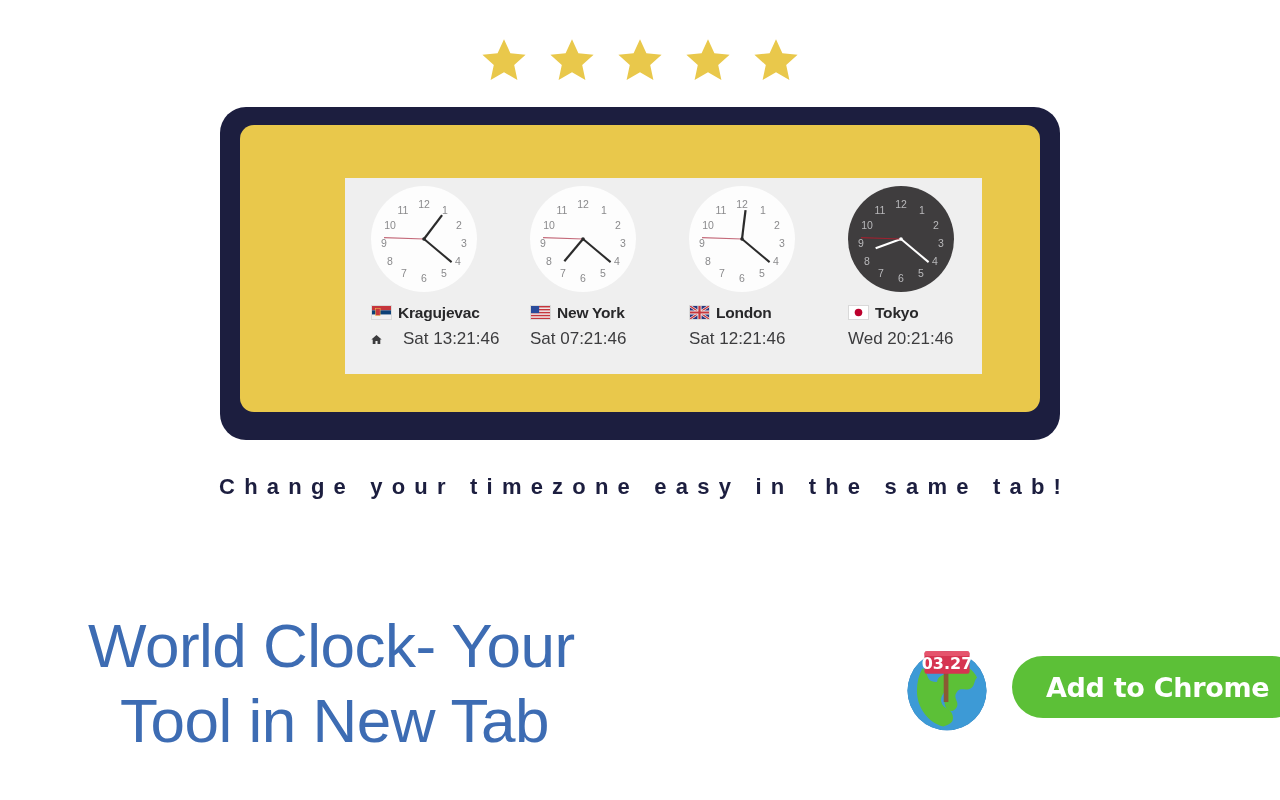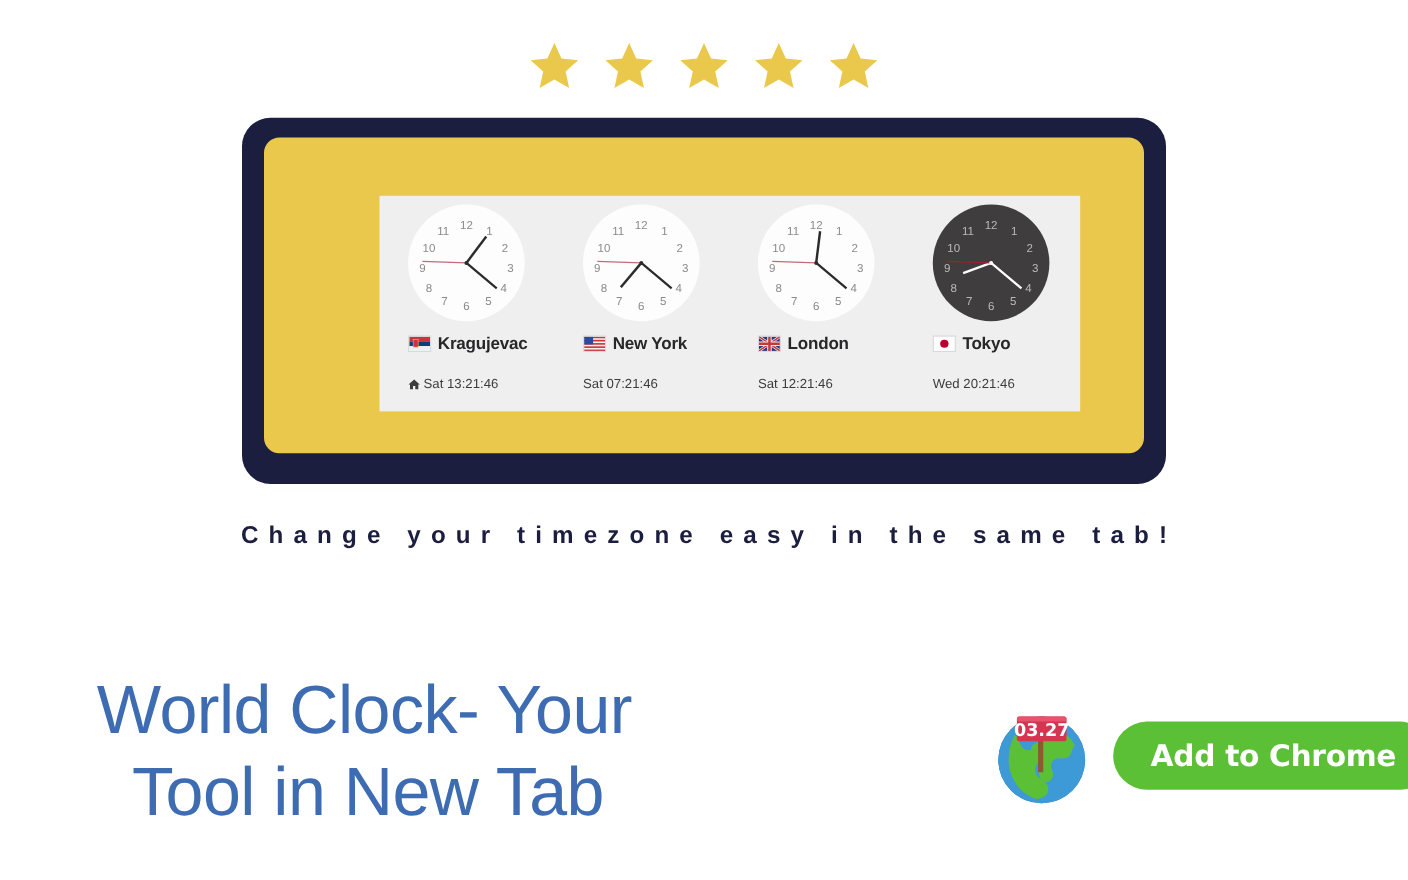--- a/index.html
+++ b/index.html
@@ -80,21 +80,21 @@
     margin-bottom: 11px;
   }
   .clock-face.dark { background: #3f3d3e; }
 
   .clock-face svg { display: block; width: 106px; height: 106px; }
 
   .city-row {
     display: flex;
     align-items: center;
     gap: 6px;
-    margin-bottom: 20px;
+    margin-bottom: 7px;
     height: 19px;
   }
   .flag {
     width: 21px;
     height: 15px;
     flex: 0 0 21px;
     border: 1px solid #d9d9d9;
     box-sizing: border-box;
     overflow: hidden;
     display: block;
@@ -103,22 +103,22 @@
   .city-name {
     font-size: 15.5px;
     font-weight: bold;
     color: #28282a;
     letter-spacing: -0.2px;
     white-space: nowrap;
   }
   .time-row {
     display: flex;
     align-items: center;
-    gap: 3px;
-    font-size: 12px;
+    gap: 21px;
+    font-size: 17px;
     color: #3c3c3e;
     white-space: nowrap;
   }
   .home-icon {
     width: 11px;
     height: 11px;
     display: block;
     flex: 0 0 11px;
   }
 

